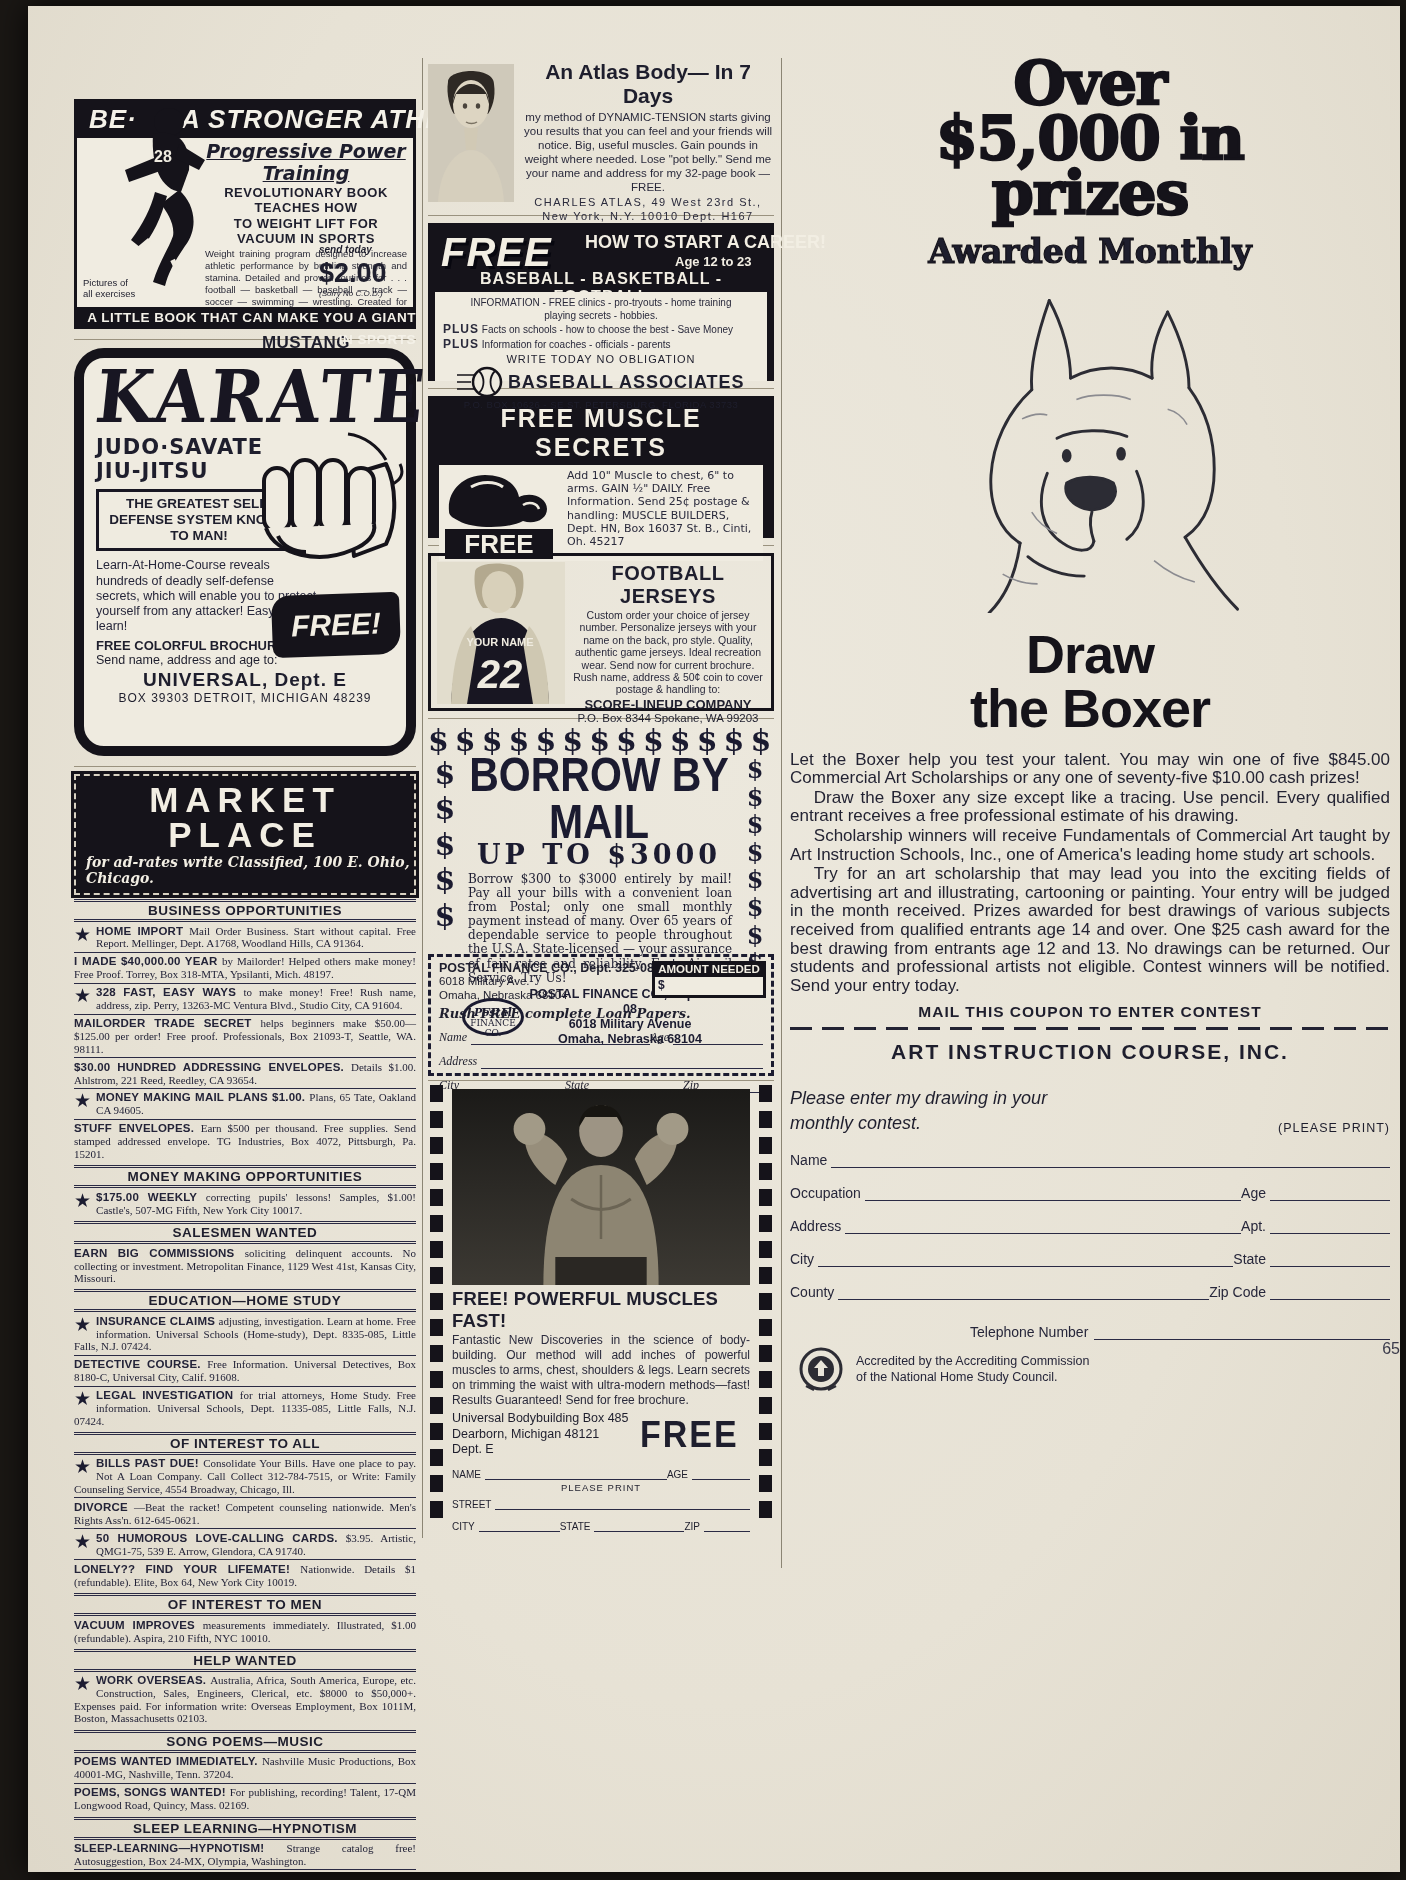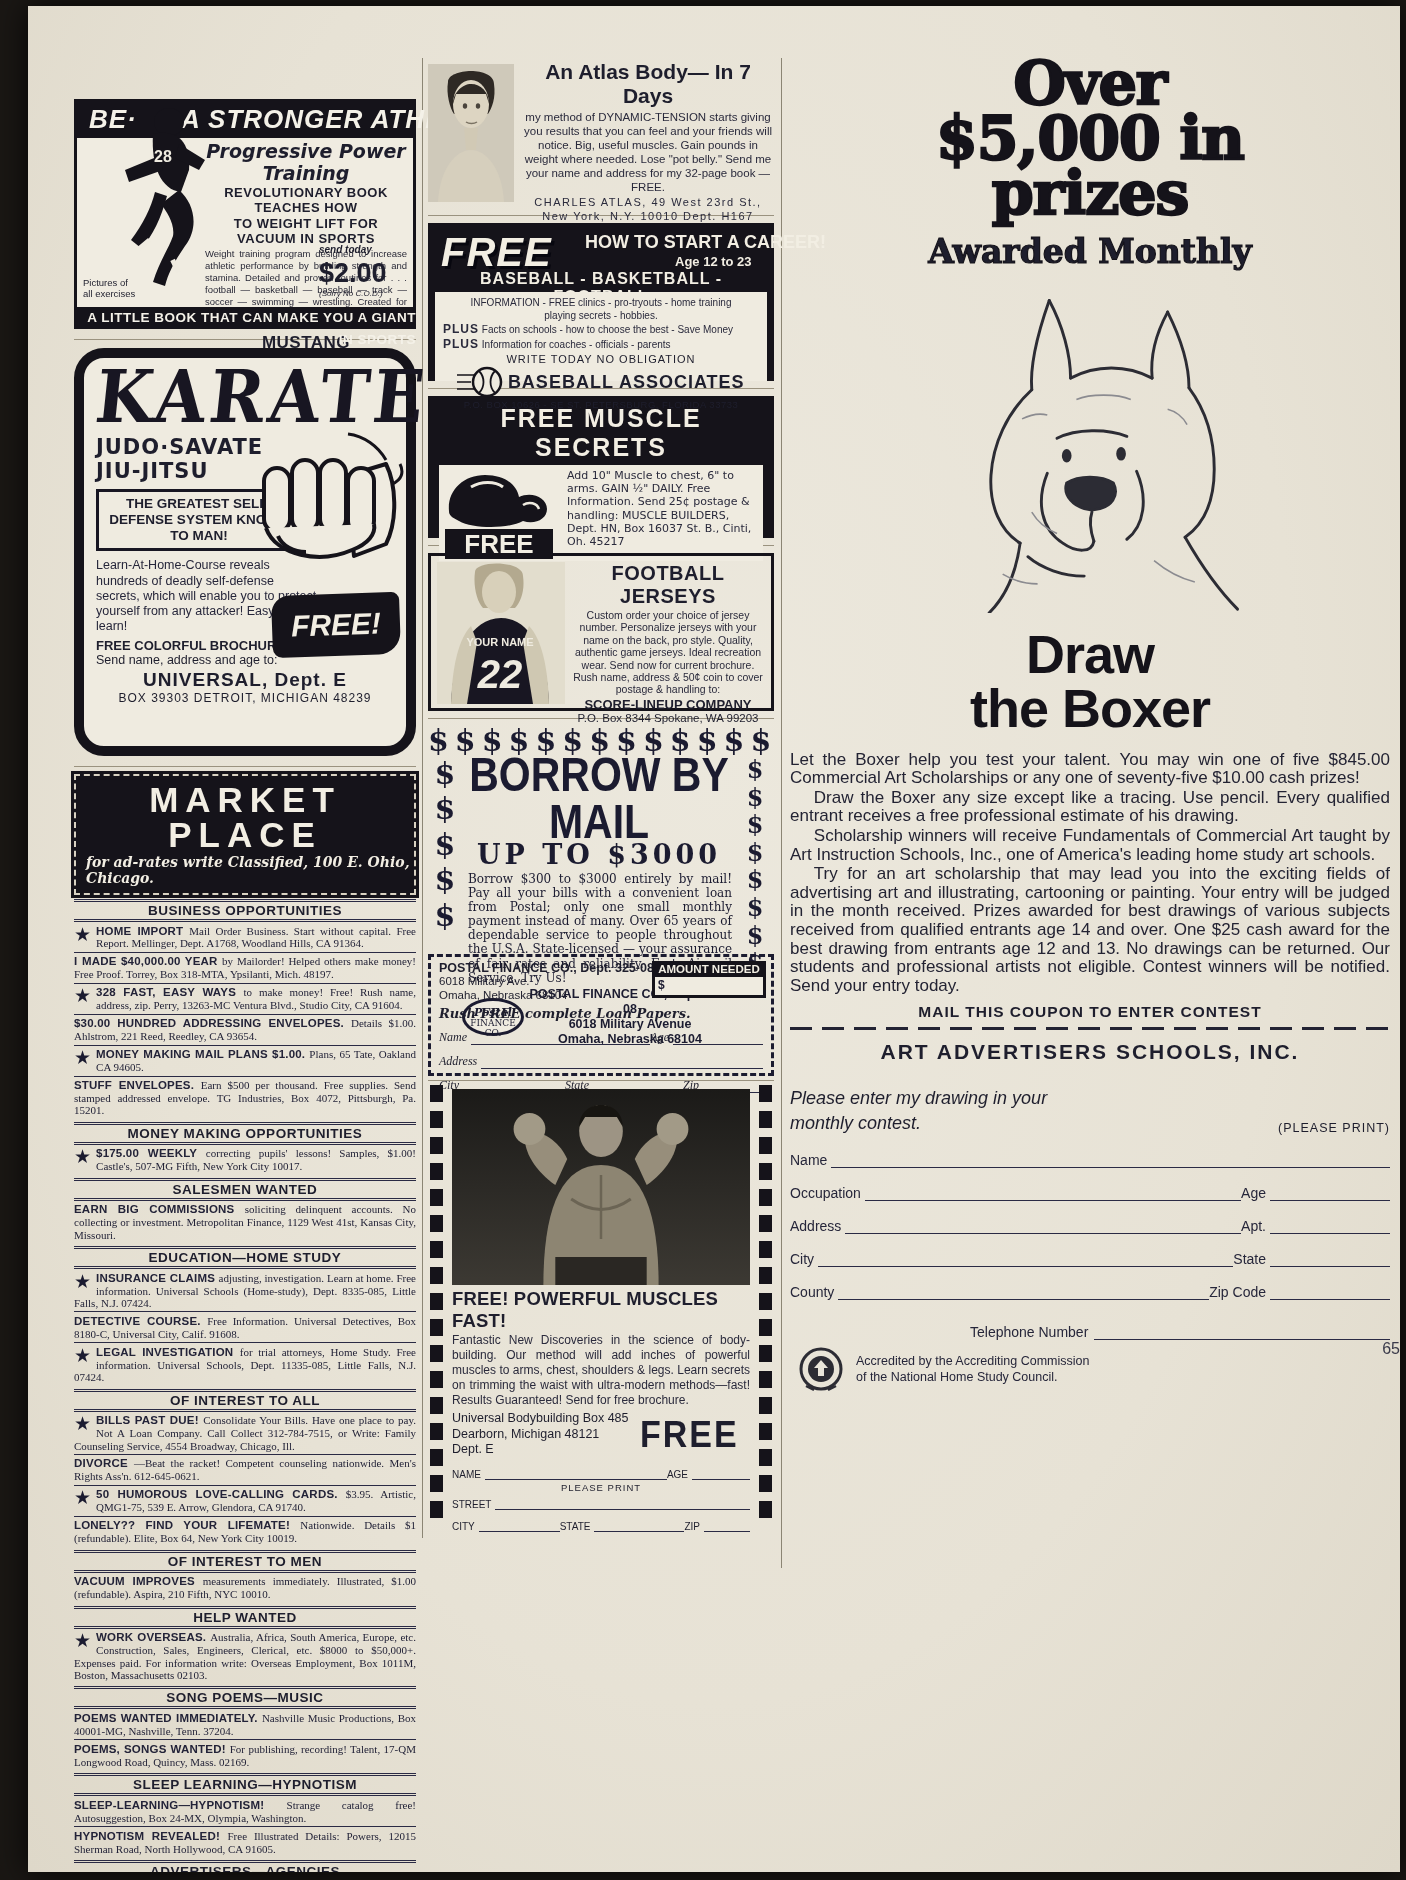--- a/index.html
+++ b/index.html
@@ -13,21 +13,21 @@
   .rule{border-top:1.5px solid #9a927f;margin:7px 0;}
   b,strong{font-weight:bold;}
 
   
   .ad-athlete{position:relative;height:224px;border:3px solid #15131a;background:#f0ece1;margin-top:37px;}
   .ath-banner{position:relative;height:36px;background:#15131a;color:#f4f1e8;}
   .ath-be{position:absolute;left:12px;top:2px;font-size:26px;font-weight:bold;font-style:italic;letter-spacing:1px;}
   .ath-rest{position:absolute;left:104px;top:2px;font-size:26px;font-weight:bold;font-style:italic;letter-spacing:1px;white-space:nowrap;}
   .ath-player{position:absolute;left:42px;top:2px;width:92px;height:188px;z-index:3;}
   .ath-body{position:relative;padding:2px 6px 0 128px;text-align:center;}
-  .ath-sub{font-size:19px;font-style:italic;font-weight:bold;font-family:"DejaVu Sans",sans-serif;}
+  .ath-sub{font-size:19px;font-style:italic;font-weight:bold;font-family:"DejaVu Sans",sans-serif;text-decoration:underline;}
   .ath-sub2{font-size:13px;font-weight:bold;letter-spacing:.5px;margin-top:1px;}
   .ath-text{font-size:9.5px;text-align:justify;line-height:1.25;margin-top:2px;color:#2a2a38;}
   .ath-pub{font-size:17px;font-weight:bold;letter-spacing:.5px;margin-top:2px;}
   .ath-addr{font-size:9.5px;letter-spacing:1px;}
   .ath-price-wrap{position:absolute;right:8px;bottom:28px;text-align:left;width:86px;}
   .ath-send{font-size:10px;font-style:italic;font-weight:bold;line-height:1.1;display:inline-block;vertical-align:middle;}
   .ath-price{font-size:27px;font-weight:bold;display:inline-block;vertical-align:middle;}
   .ath-cod{font-size:8px;font-style:italic;}
   .ath-pics{position:absolute;left:6px;bottom:26px;font-size:9.5px;width:56px;line-height:1.15;z-index:4;}
   .ath-footer{position:absolute;left:-3px;right:-3px;bottom:-3px;height:22px;background:#15131a;color:#f4f1e8;
@@ -261,20 +261,21 @@
     <div class="mp-banner">
       <div class="mp-title">MARKET PLACE</div>
       <div class="mp-tagline">for ad-rates write Classified, 100 E. Ohio, Chicago.</div>
     </div>
 
     <div style="margin-top:4px;">
           <div class="mp-head">BUSINESS OPPORTUNITIES</div>
           <div class="mp-entry"><span class="star">★</span><b>HOME IMPORT </b>Mail Order Business. Start without capital. Free Report. Mellinger, Dept. A1768, Woodland Hills, CA 91364.</div>
           <div class="mp-entry"><b>I MADE $40,000.00 YEAR </b>by Mailorder! Helped others make money! Free Proof. Torrey, Box 318-MTA, Ypsilanti, Mich. 48197.</div>
           <div class="mp-entry"><span class="star">★</span><b>328 FAST, EASY WAYS </b>to make money! Free! Rush name, address, zip. Perry, 13263-MC Ventura Blvd., Studio City, CA 91604.</div>
+          <div class="mp-entry"><b>MAILORDER TRADE SECRET </b>helps beginners make $50.00—$125.00 per order! Free proof. Professionals, Box 21093-T, Seattle, WA. 98111.</div>
           <div class="mp-entry"><b>$30.00 HUNDRED ADDRESSING ENVELOPES. </b>Details $1.00. Ahlstrom, 221 Reed, Reedley, CA 93654.</div>
           <div class="mp-entry"><span class="star">★</span><b>MONEY MAKING MAIL PLANS $1.00. </b>Plans, 65 Tate, Oakland CA 94605.</div>
           <div class="mp-entry"><b>STUFF ENVELOPES. </b>Earn $500 per thousand. Free supplies. Send stamped addressed envelope. TG Industries, Box 4072, Pittsburgh, Pa. 15201.</div>
           <div class="mp-head">MONEY MAKING OPPORTUNITIES</div>
           <div class="mp-entry"><span class="star">★</span><b>$175.00 WEEKLY </b>correcting pupils' lessons! Samples, $1.00! Castle's, 507-MG Fifth, New York City 10017.</div>
           <div class="mp-head">SALESMEN WANTED</div>
           <div class="mp-entry"><b>EARN BIG COMMISSIONS </b>soliciting delinquent accounts. No collecting or investment. Metropolitan Finance, 1129 West 41st, Kansas City, Missouri.</div>
           <div class="mp-head">EDUCATION—HOME STUDY</div>
           <div class="mp-entry"><span class="star">★</span><b>INSURANCE CLAIMS </b>adjusting, investigation. Learn at home. Free information. Universal Schools (Home-study), Dept. 8335-085, Little Falls, N.J. 07424.</div>
           <div class="mp-entry"><b>DETECTIVE COURSE. </b>Free Information. Universal Detectives, Box 8180-C, Universal City, Calif. 91608.</div>
@@ -560,21 +561,21 @@
 
     <div class="contest-copy">
           <p>Let the Boxer help you test your talent. You may win one of five $845.00 Commercial Art Scholarships or any one of seventy-five $10.00 cash prizes!</p>
           <p class="indent">Draw the Boxer any size except like a tracing. Use pencil. Every qualified entrant receives a free professional estimate of his drawing.</p>
           <p class="indent">Scholarship winners will receive Fundamentals of Commercial Art taught by Art Instruction Schools, Inc., one of America's leading home study art schools.</p>
           <p class="indent">Try for an art scholarship that may lead you into the exciting fields of advertising art and illustrating, cartooning or painting. Your entry will be judged in the month received. Prizes awarded for best drawings of various subjects received from qualified entrants age 14 and over. One $25 cash award for the best drawing from entrants age 12 and 13. No drawings can be returned. Our students and professional artists not eligible. Contest winners will be notified. Send your entry today.</p>
         </div>
 
     <div class="mail-coupon">MAIL THIS COUPON TO ENTER CONTEST</div>
     <div class="dash-line"></div>
-    <div class="school">ART ADVERTISERS SCHOOLS, INC.</div>
+    <div class="school">ART INSTRUCTION COURSE, INC.</div>
     <div class="please-row">
       <div class="please">
         <div>Please enter my drawing in your</div>
         <div>monthly contest.</div>
       </div>
       <div class="please-print">(PLEASE PRINT)</div>
     </div>
     <div class="contest-form">
           <div class="form-row">
             <span class="flabel">Name</span>

